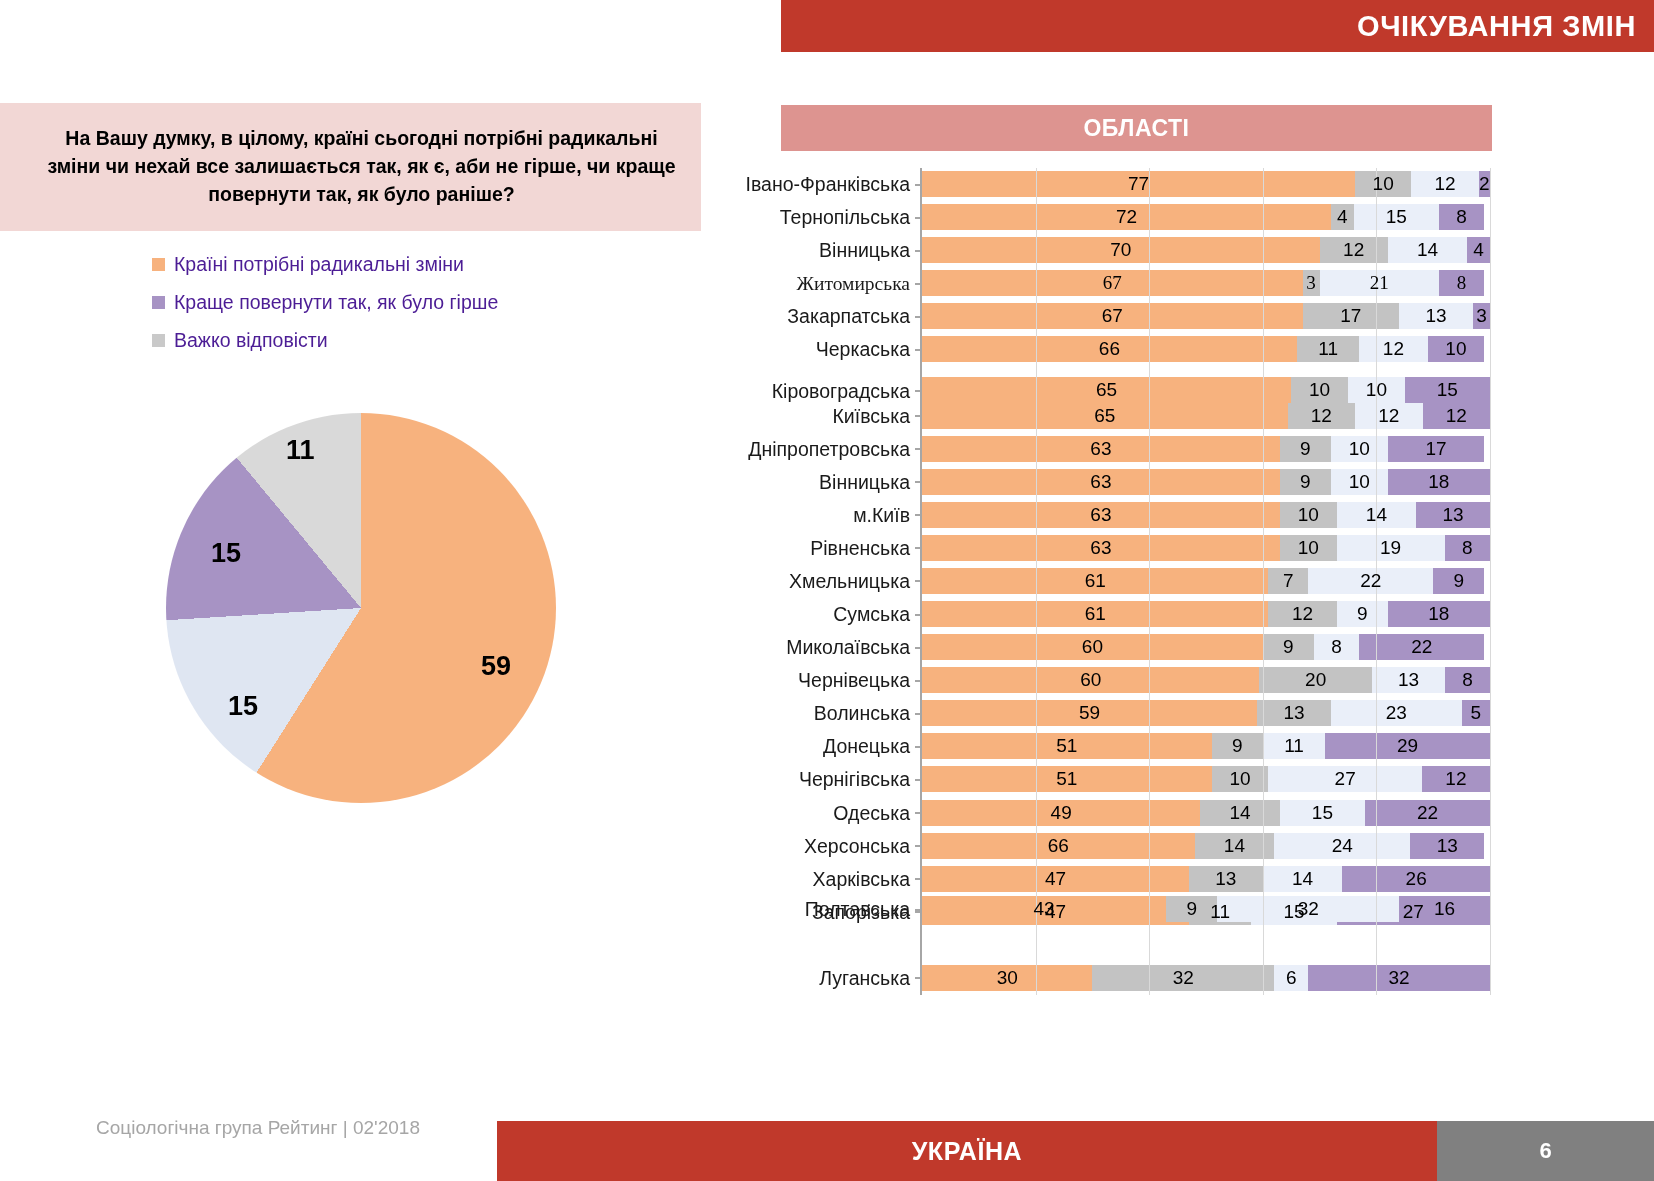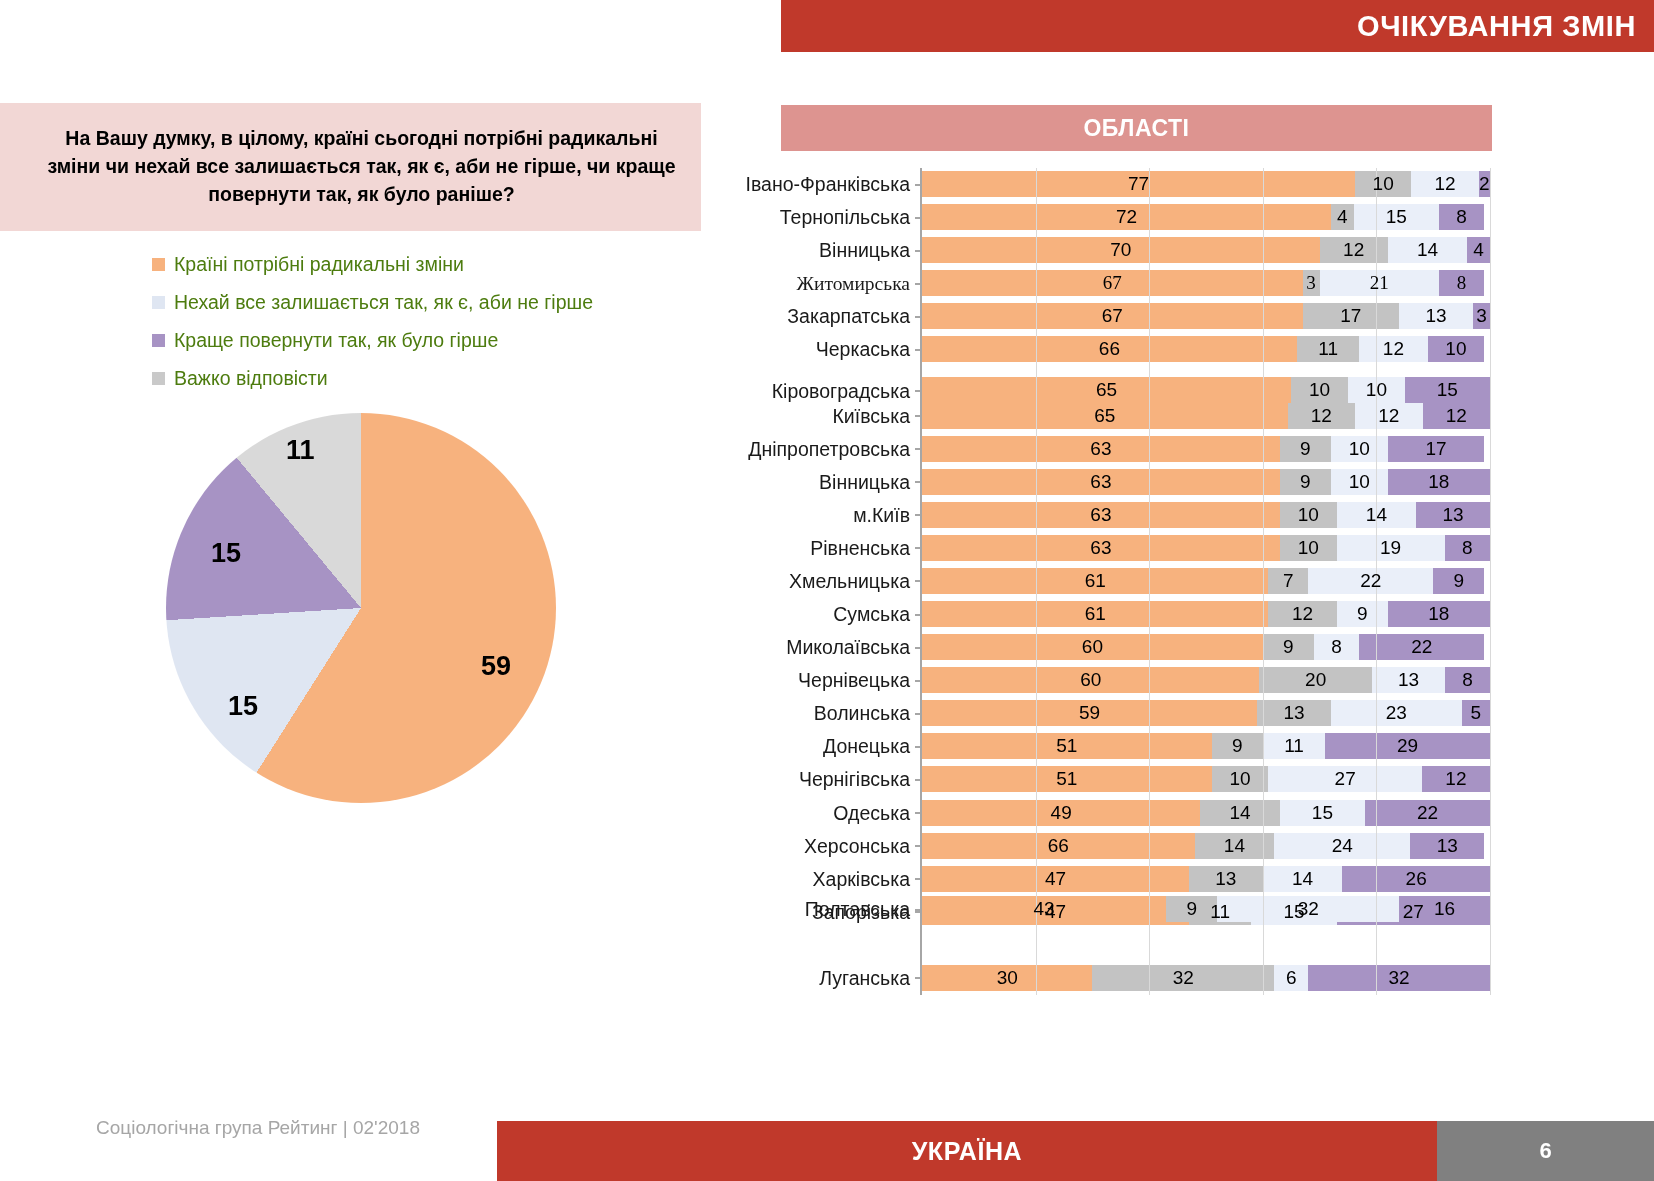--- a/index.html
+++ b/index.html
@@ -63,21 +63,21 @@
     align-items: center;
     height: 38px;
   }
   .legend-swatch {
     width: 13px; height: 13px;
     margin-right: 9px;
     flex: 0 0 auto;
   }
   .legend-label {
     font-size: 19.5px;
-    color: #4d7c0f;
+    color: #4c1d95;
     white-space: nowrap;
   }
 
   
   .pie-wrap {
     position: absolute;
     left: 166px; top: 413px;
     width: 390px; height: 390px;
   }
   .pie {
@@ -221,24 +221,20 @@
   </div>
 
   <div class="question-panel">
     <div class="question-text">На Вашу думку, в цілому, країні сьогодні потрібні радикальні зміни чи нехай все залишається так, як є, аби не гірше, чи краще повернути так, як було раніше?</div>
   </div>
 
   <div class="legend">
     <div class="legend-row">
       <span class="legend-swatch" style="background:#f7b27e"></span>
       <span class="legend-label">Країні потрібні радикальні зміни</span>
-    </div>
-    <div class="legend-row">
-      <span class="legend-swatch" style="background:#dfe6f2"></span>
-      <span class="legend-label">Нехай все залишається так, як є, аби не гірше</span>
     </div>
     <div class="legend-row">
       <span class="legend-swatch" style="background:#a793c4"></span>
       <span class="legend-label">Краще повернути так, як було гірше</span>
     </div>
     <div class="legend-row">
       <span class="legend-swatch" style="background:#c9c9c9"></span>
       <span class="legend-label">Важко відповісти</span>
     </div>
   </div>

